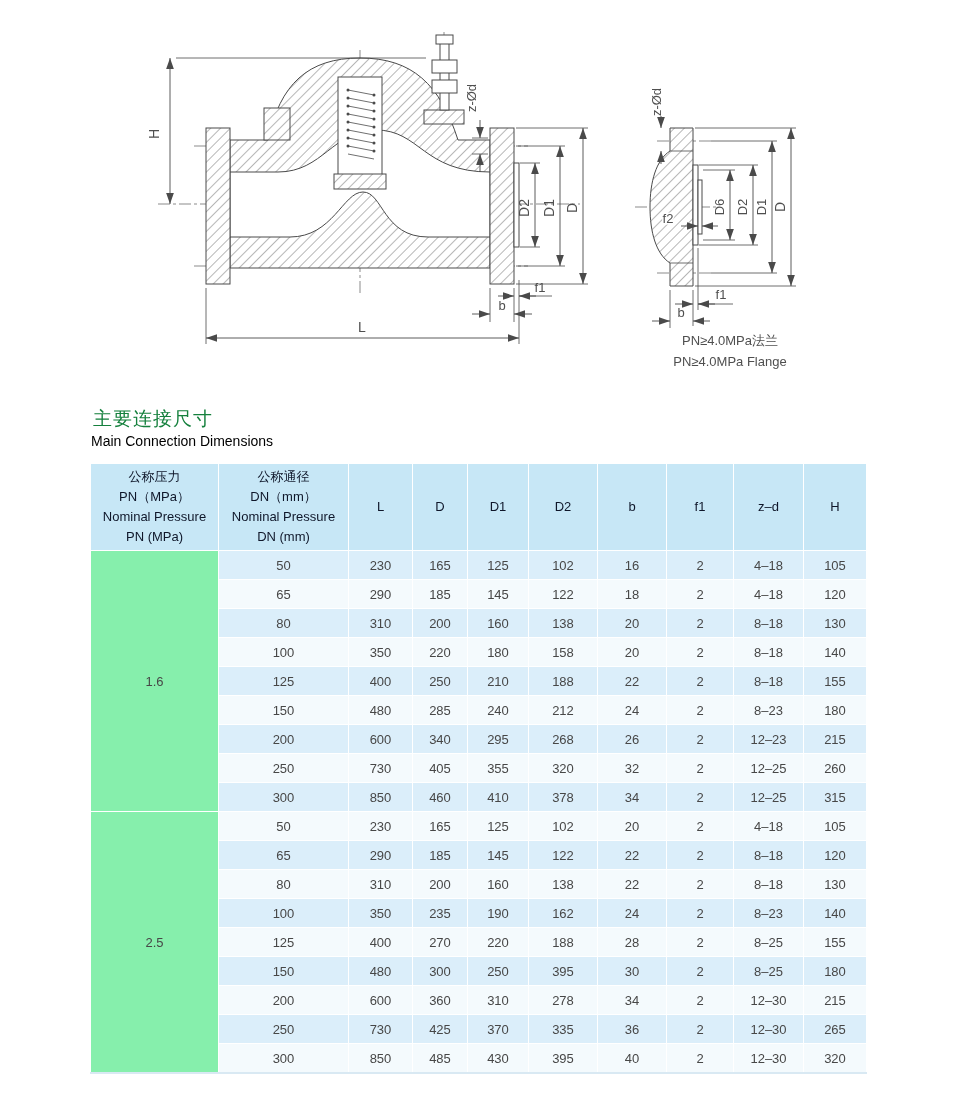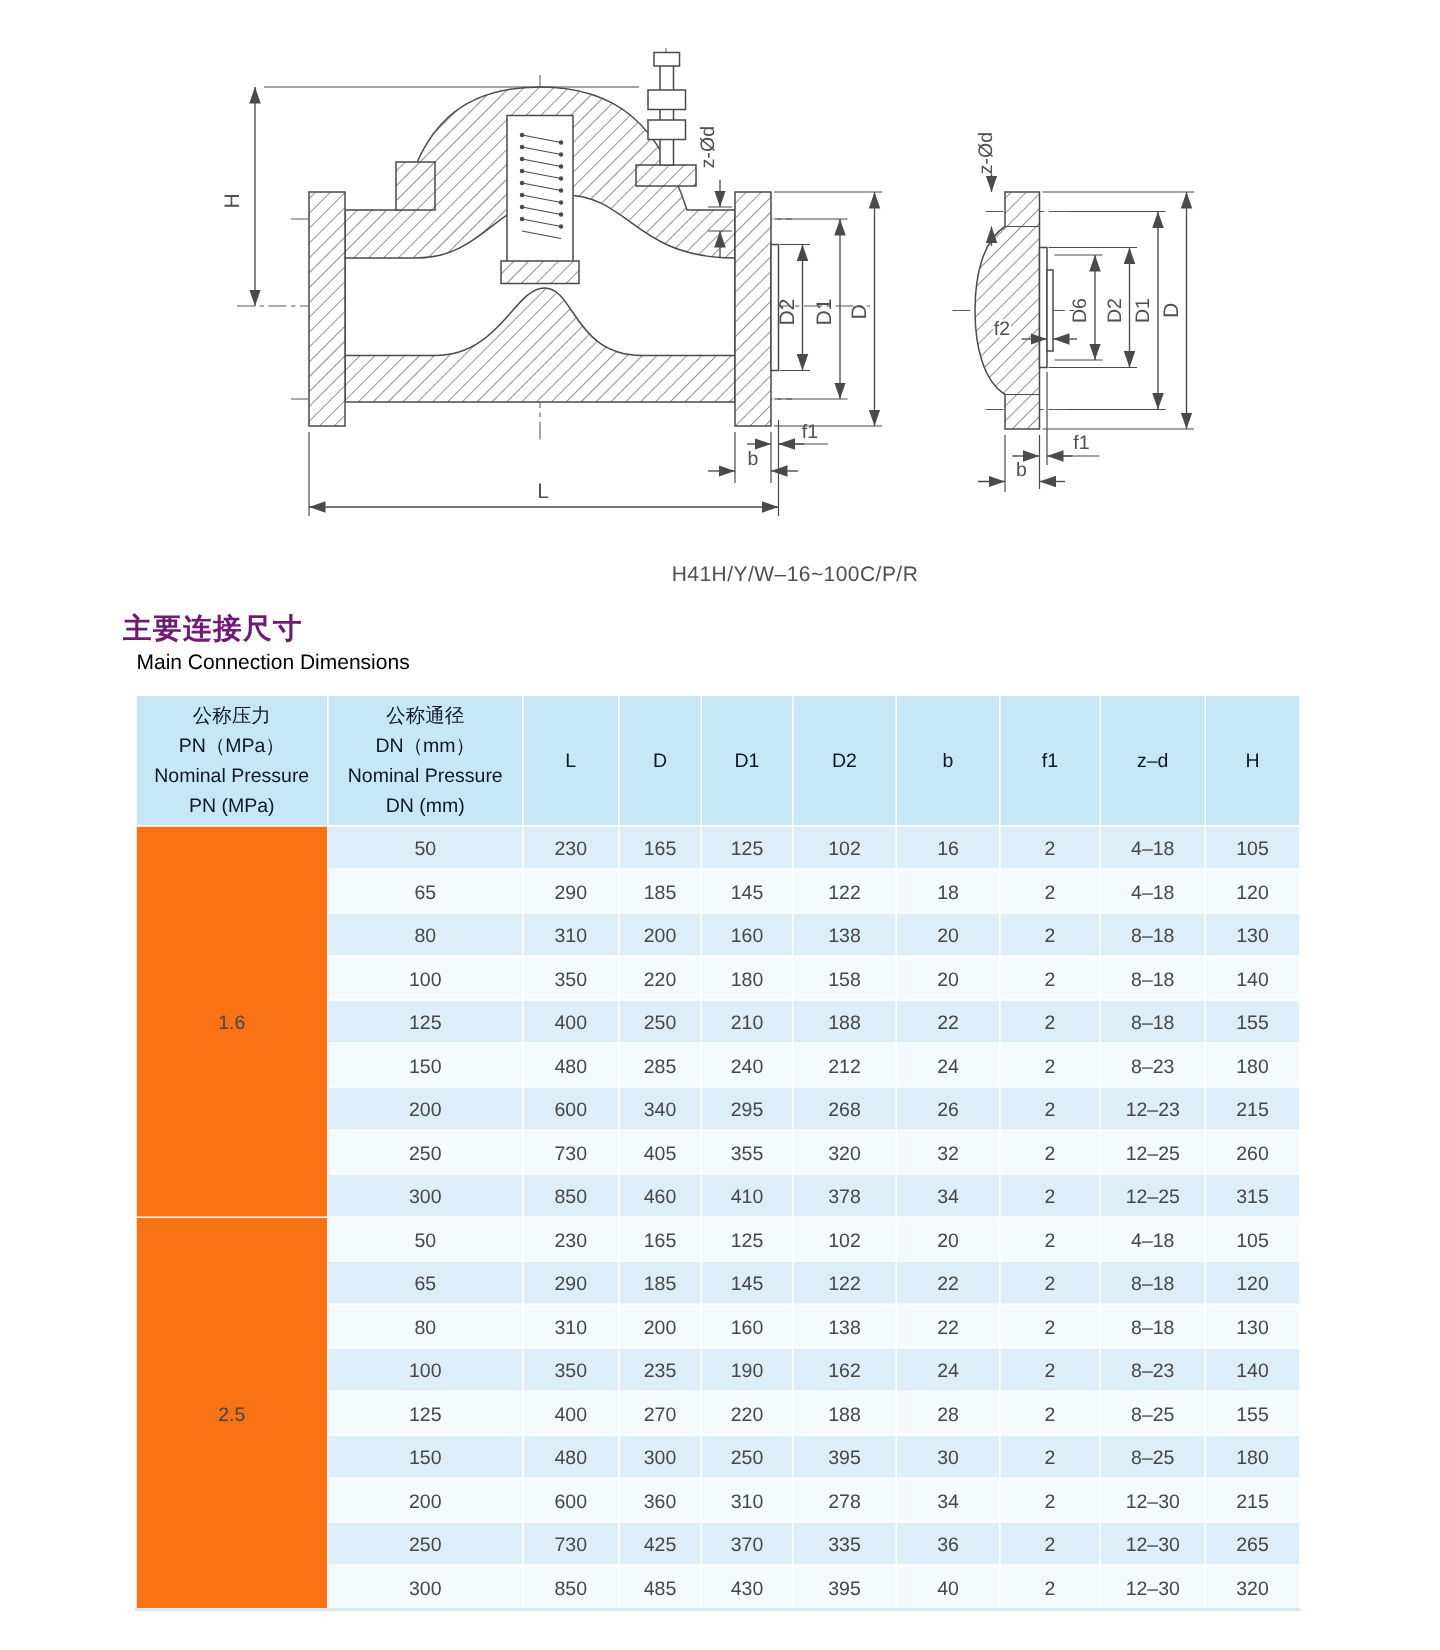--- a/index.html
+++ b/index.html
@@ -18,36 +18,36 @@
   .lbl{fill:#4f4f4f;font-size:14px;font-family:"Liberation Sans","DejaVu Sans",sans-serif;}
   .lbl2{fill:#4f4f4f;font-size:13px;font-family:"Liberation Sans","DejaVu Sans",sans-serif;}
   .halo{paint-order:stroke;stroke:#ffffff;stroke-width:3px;}
 
   .cap-main{position:absolute;left:380px;top:374px;width:300px;text-align:center;
             font-size:14px;color:#4f4f4f;letter-spacing:.3px;}
   .cap-fl{position:absolute;left:630px;top:331px;width:200px;text-align:center;
           font-size:13px;color:#4f4f4f;line-height:1.6;}
 
   
-  .t-cn{position:absolute;left:82px;top:406px;margin:0;font-size:19px;font-weight:bold;
-        color:#701a75;letter-spacing:1px;}
+  .t-cn{position:absolute;left:93px;top:406px;margin:0;font-size:19px;font-weight:normal;
+        color:#15803d;letter-spacing:1px;}
   .t-en{position:absolute;left:91px;top:433px;font-size:14px;color:#000000;}
 
   
   table.dims{position:absolute;left:90px;top:463px;width:776px;border-collapse:collapse;
              table-layout:fixed;border-bottom:2px solid #d9e9f3;}
   table.dims th,table.dims td{border:1px solid #ffffff;text-align:center;vertical-align:middle;
              padding:0;}
   table.dims thead th{background:#c7e7f6;height:86px;font-weight:normal;color:#0f172a;
              font-size:13px;line-height:1.55;}
   table.dims td{height:28px;font-size:13px;color:#474747;}
   td.pcell{background:#c2e4f5;color:#474747;}
   tr.r-blue td{background:#dbeefa;}
   tr.r-white td{background:#f4fafd;}
-  tr.r-blue td.pcell, tr.r-white td.pcell{background:#f97316;}
+  tr.r-blue td.pcell, tr.r-white td.pcell{background:#86efac;}
 </style>
 </head>
 <body>
 
 <div class="page">
 
   <svg class="valve-svg" width="470" height="345" viewBox="0 0 470 345">
     <defs>
       <pattern id="h1" width="7" height="7" patternUnits="userSpaceOnUse" patternTransform="rotate(45)">
         <rect width="7" height="7" fill="#ffffff"></rect>
@@ -188,21 +188,24 @@
       <text class="lbl2 halo" x="53" y="145" text-anchor="middle">f2</text>
       <text class="lbl2" x="109" y="129" text-anchor="middle" transform="rotate(-90 109 129)">D6</text>
       <text class="lbl2" x="132" y="129" text-anchor="middle" transform="rotate(-90 132 129)">D2</text>
       <text class="lbl2" x="151" y="129" text-anchor="middle" transform="rotate(-90 151 129)">D1</text>
       <text class="lbl" x="170" y="129" text-anchor="middle" transform="rotate(-90 170 129)">D</text>
       <text class="lbl2" x="106" y="221" text-anchor="middle">f1</text>
       <text class="lbl2" x="66" y="239" text-anchor="middle">b</text>
     </g>
   </svg>
 
-  <div class="cap-main">H41H/Y/W–16~100C/P/R</div>
+  <div class="cap-fl">
+    <div>PN≥4.0MPa法兰</div>
+    <div>PN≥4.0MPa Flange</div>
+  </div>
 
   <h2 class="t-cn">主要连接尺寸</h2>
   <div class="t-en">Main Connection Dimensions</div>
 
   <table class="dims">
     <colgroup>
       <col style="width:128px">
         <col style="width:130px">
         <col style="width:64px">
       <col style="width:55px">

